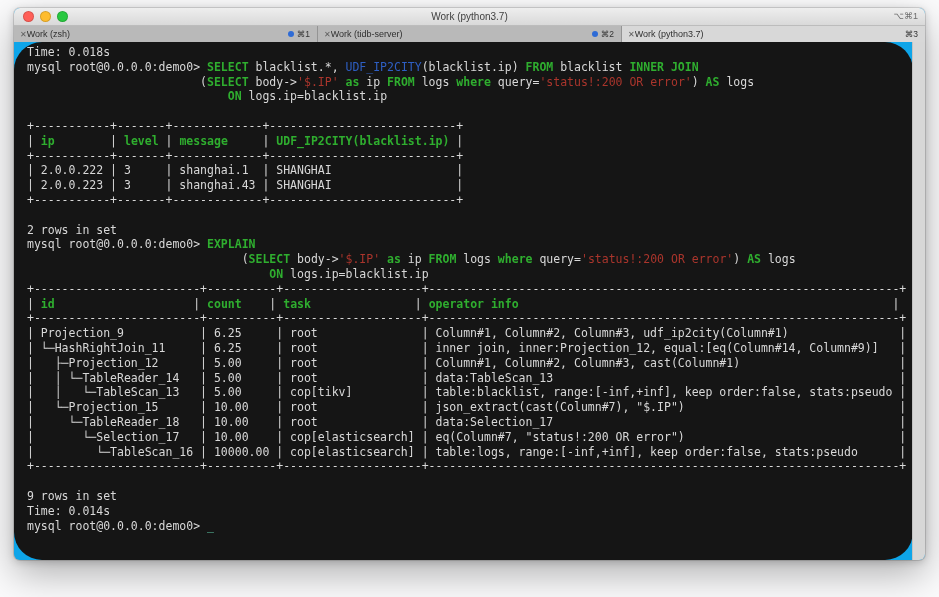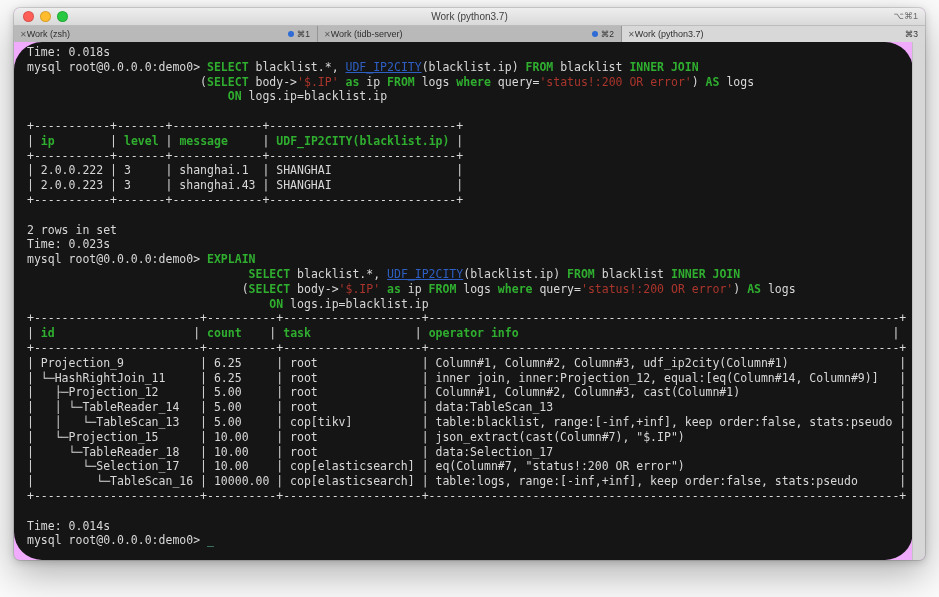--- a/index.html
+++ b/index.html
@@ -1,18 +1,18 @@
 <!DOCTYPE html>
 <html><head>
 <meta charset="utf-8">
 <style>
   html,body{margin:0;padding:0;background:#fbfbfc;font-family:"Liberation Sans",sans-serif;}
   .stage{position:relative;width:939px;height:597px;overflow:hidden;}
   .window{position:absolute;left:14px;top:8px;width:911px;height:552px;border-radius:6px;
-          overflow:hidden;background:#f0abfc;
+          overflow:hidden;background:#0ea5e9;
           box-shadow:0 14px 38px rgba(0,0,0,.30),0 2px 8px rgba(0,0,0,.18),0 0 0 1px rgba(0,0,0,.12);}
   
   .titlebar{height:17px;background:linear-gradient(#eeeeee,#d9d9d9);border-bottom:1px solid #bcbcbc;
             position:relative;display:flex;align-items:center;}
   .lights{display:flex;gap:6px;padding-left:9px;z-index:2;}
   .light{width:9px;height:9px;border-radius:50%;border:0.5px solid rgba(0,0,0,.15);}
   .win-title{position:absolute;left:0;right:0;text-align:center;font-size:10px;color:#3f3f3f;}
   .win-shortcut{position:absolute;right:7px;top:3px;font-size:9px;color:#6e6e6e;}
   
   .tabbar{height:16px;background:#9f9f9f;display:flex;}
@@ -25,21 +25,21 @@
   .tab .meta{margin-right:7px;display:flex;align-items:center;gap:3px;}
   .dot{width:6px;height:6px;border-radius:50%;background:#2e6bd6;}
   .tab .sc{font-size:8.5px;color:#333;}
   
   .screen{position:absolute;top:34px;bottom:0;left:0;right:12px;background:#151515;
           padding:3px 0 0 13px;overflow:hidden;
           font-family:"DejaVu Sans Mono",monospace;font-size:11.5px;line-height:14.8px;border-radius:28px;}
   .tl{height:14.8px;white-space:pre;}
   .c-d{color:#d8d8d8;}
   .c-g{color:#2fae2f;font-weight:bold;}
-  .c-b{color:#2e5fc4;text-decoration:underline;}
+  .c-b{color:#2e5fc4;}
   .c-r{color:#aa352c;text-align:center;}
   .c-c{color:#5ec7a5;}
   .gutter{position:absolute;top:34px;bottom:0;right:0;width:12px;background:#d7d7d7;border-left:1px solid #c2c2c2;}
 </style>
 </head>
 <body>
 
 <div class="stage">
   <div class="window">
 
@@ -86,38 +86,37 @@
         <div class="tl"><span class="c-d">                             </span><span class="c-g">ON</span><span class="c-d"> logs.ip=blacklist.ip</span></div>
         <div class="tl"></div>
         <div class="tl"><span class="c-d">+-----------+-------+-------------+---------------------------+</span></div>
         <div class="tl"><span class="c-d">| </span><span class="c-g">ip</span><span class="c-d">        | </span><span class="c-g">level</span><span class="c-d"> | </span><span class="c-g">message</span><span class="c-d">     | </span><span class="c-g">UDF_IP2CITY(blacklist.ip)</span><span class="c-d"> |</span></div>
         <div class="tl"><span class="c-d">+-----------+-------+-------------+---------------------------+</span></div>
         <div class="tl"><span class="c-d">| 2.0.0.222 | 3     | shanghai.1  | SHANGHAI                  |</span></div>
         <div class="tl"><span class="c-d">| 2.0.0.223 | 3     | shanghai.43 | SHANGHAI                  |</span></div>
         <div class="tl"><span class="c-d">+-----------+-------+-------------+---------------------------+</span></div>
         <div class="tl"></div>
         <div class="tl"><span class="c-d">2 rows in set</span></div>
-        <div class="tl"><span class="c-d">Time: 0.023s</span></div>
         <div class="tl"><span class="c-d">mysql root@0.0.0.0:demo0&gt; </span><span class="c-g">EXPLAIN</span></div>
-        <div class="tl"><span class="c-d">                                </span><span class="c-g">SELECT</span><span class="c-d"> blacklist.*, </span><span class="c-b">UDF_IP2CITY</span><span class="c-d">(blacklist.ip) </span><span class="c-g">FROM</span><span class="c-d"> blacklist </span><span class="c-g">INNER JOIN</span></div>
         <div class="tl"><span class="c-d">                               (</span><span class="c-g">SELECT</span><span class="c-d"> body-&gt;</span><span class="c-r">'$.IP'</span><span class="c-g"> as</span><span class="c-d"> ip </span><span class="c-g">FROM</span><span class="c-d"> logs </span><span class="c-g">where</span><span class="c-d"> query=</span><span class="c-r">'status!:200 OR error'</span><span class="c-d">) </span><span class="c-g">AS</span><span class="c-d"> logs</span></div>
         <div class="tl"><span class="c-d">                                   </span><span class="c-g">ON</span><span class="c-d"> logs.ip=blacklist.ip</span></div>
         <div class="tl"><span class="c-d">+------------------------+----------+--------------------+--------------------------------------------------------------------+</span></div>
         <div class="tl"><span class="c-d">| </span><span class="c-g">id</span><span class="c-d">                    | </span><span class="c-g">count</span><span class="c-d">    | </span><span class="c-g">task</span><span class="c-d">               | </span><span class="c-g">operator info</span><span class="c-d">                                                      |</span></div>
         <div class="tl"><span class="c-d">+------------------------+----------+--------------------+--------------------------------------------------------------------+</span></div>
         <div class="tl"><span class="c-d">| Projection_9           | 6.25     | root               | Column#1, Column#2, Column#3, udf_ip2city(Column#1)                |</span></div>
         <div class="tl"><span class="c-d">| └─HashRightJoin_11     | 6.25     | root               | inner join, inner:Projection_12, equal:[eq(Column#14, Column#9)]   |</span></div>
         <div class="tl"><span class="c-d">|   ├─Projection_12      | 5.00     | root               | Column#1, Column#2, Column#3, cast(Column#1)                       |</span></div>
         <div class="tl"><span class="c-d">|   │ └─TableReader_14   | 5.00     | root               | data:TableScan_13                                                  |</span></div>
         <div class="tl"><span class="c-d">|   │   └─TableScan_13   | 5.00     | cop[tikv]          | table:blacklist, range:[-inf,+inf], keep order:false, stats:pseudo |</span></div>
         <div class="tl"><span class="c-d">|   └─Projection_15      | 10.00    | root               | json_extract(cast(Column#7), "$.IP")                               |</span></div>
         <div class="tl"><span class="c-d">|     └─TableReader_18   | 10.00    | root               | data:Selection_17                                                  |</span></div>
         <div class="tl"><span class="c-d">|       └─Selection_17   | 10.00    | cop[elasticsearch] | eq(Column#7, "status!:200 OR error")                               |</span></div>
         <div class="tl"><span class="c-d">|         └─TableScan_16 | 10000.00 | cop[elasticsearch] | table:logs, range:[-inf,+inf], keep order:false, stats:pseudo      |</span></div>
         <div class="tl"><span class="c-d">+------------------------+----------+--------------------+--------------------------------------------------------------------+</span></div>
         <div class="tl"></div>
+        <div class="tl"><span class="c-d">9 rows in set</span></div>
         <div class="tl"><span class="c-d">Time: 0.014s</span></div>
         <div class="tl"><span class="c-d">mysql root@0.0.0.0:demo0&gt; </span><span class="c-c">_</span></div>
       </div>
     <div class="gutter"></div>
 
   </div>
 </div>
 
 </body></html>

